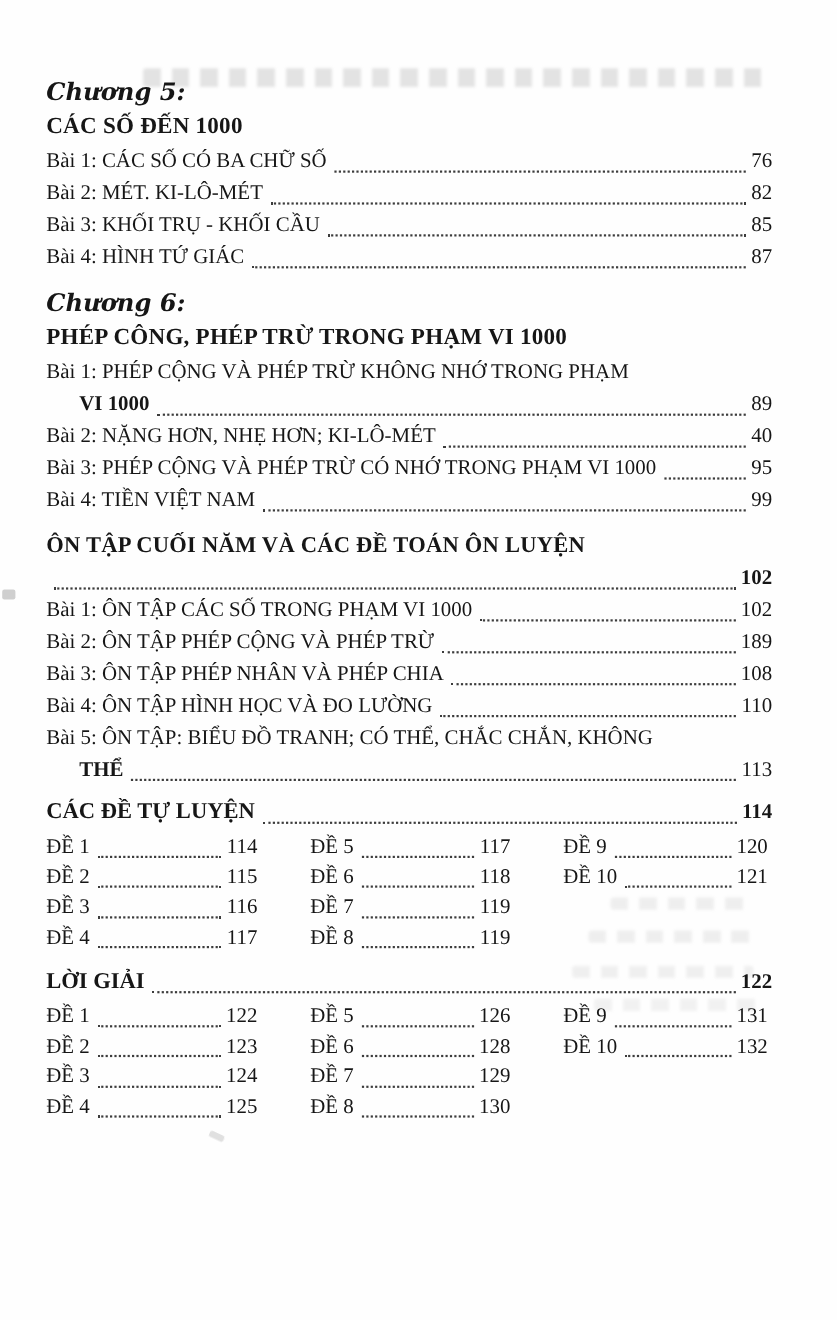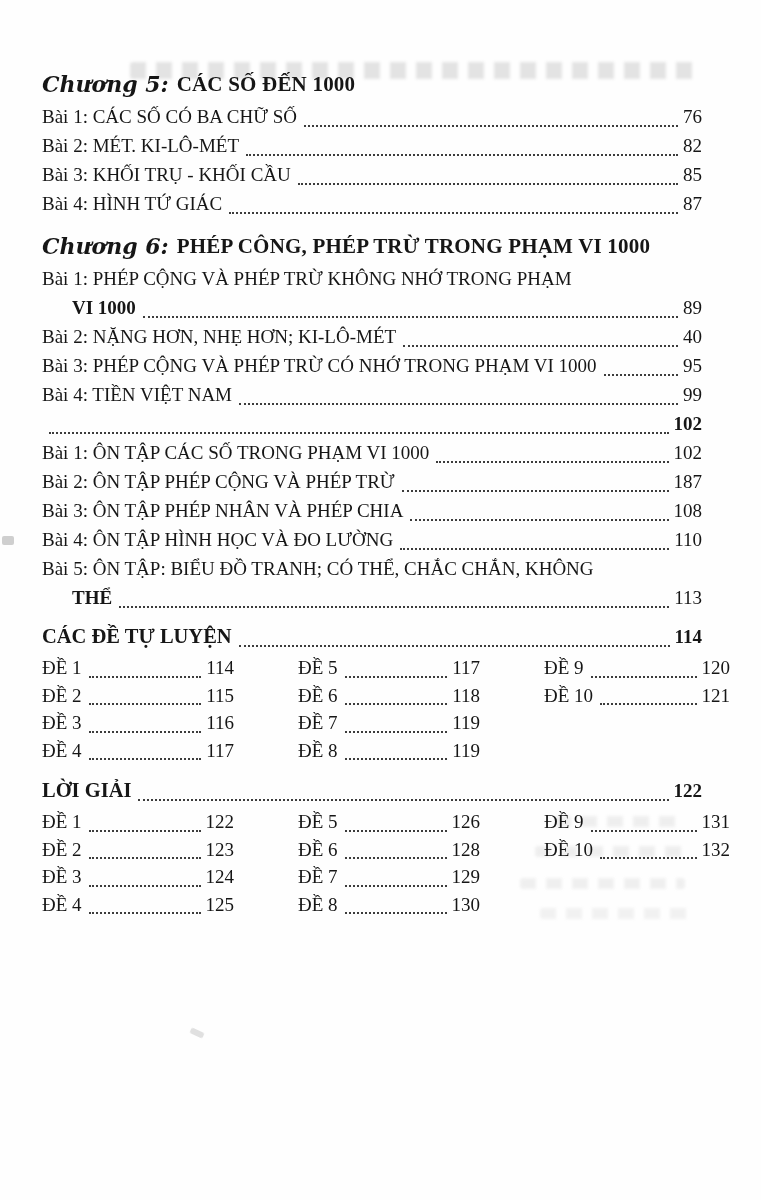--- a/index.html
+++ b/index.html
@@ -13,24 +13,25 @@
     font-family:"Liberation Serif", serif;
     color:#161616;
   }
   .content {
     position:absolute;
     left:42px; top:56px;
     width:660px;
   }
   
   .chapter-heading {
-    display:flex; align-items:flex-end;
+    display:flex; align-items:flex-start;
     margin:13px 0 3px 0;
     line-height:30px;
     white-space:nowrap;
+    flex-direction:column;
   }
   .script {
     font-family:"DejaVu Serif", serif;
     font-style:italic; font-weight:600;
     font-size:22px; margin-right:8px;
   }
   .ctitle { font-weight:bold; font-size:21px; letter-spacing:.2px; }
   .section-heading {
     font-weight:bold; font-size:20.5px;
     line-height:30px; margin-top:12px;
@@ -50,21 +51,21 @@
     margin:0 5px 0 7px;
     border-bottom:2px dotted #3c3c3c;
     transform:translateY(-4px);
   }
   .pnum { flex:0 0 auto; font-size:19px; }
   .noleader { line-height:29px; }
   
   .de-grid {
     display:grid;
     grid-template-columns:192px 182px 186px;
-    column-gap:64px;
+    column-gap:48px;
     margin-top:3px;
   }
   .de-grid .row { line-height:27.5px; font-size:19px; }
   
   .ghost {
     position:absolute;
     filter:blur(1.6px);
     opacity:.38;
     border-radius:3px;
     background:repeating-linear-gradient(90deg,#b9b9b9 0 16px, transparent 16px 26px);
@@ -138,33 +139,34 @@
       <span class="label">Bài 3: PHÉP CỘNG VÀ PHÉP TRỪ CÓ NHỚ TRONG PHẠM VI 1000</span>
       <span class="dots"></span>
       <span class="pnum">95</span>
     </div>
     <div class="row">
       <span class="label">Bài 4: TIỀN VIỆT NAM</span>
       <span class="dots"></span>
       <span class="pnum">99</span>
     </div>
 
+    <div class="section-heading">ÔN TẬP CUỐI NĂM VÀ CÁC ĐỀ TOÁN ÔN LUYỆN</div>
     <div class="row bold">
       <span class="dots"></span>
       <span class="pnum">102</span>
     </div>
     <div class="row">
       <span class="label">Bài 1: ÔN TẬP CÁC SỐ TRONG PHẠM VI 1000</span>
       <span class="dots"></span>
       <span class="pnum">102</span>
     </div>
     <div class="row">
       <span class="label">Bài 2: ÔN TẬP PHÉP CỘNG VÀ PHÉP TRỪ</span>
       <span class="dots"></span>
-      <span class="pnum">187</span>
+      <span class="pnum">189</span>
     </div>
     <div class="row">
       <span class="label">Bài 3: ÔN TẬP PHÉP NHÂN VÀ PHÉP CHIA</span>
       <span class="dots"></span>
       <span class="pnum">108</span>
     </div>
     <div class="row">
       <span class="label">Bài 4: ÔN TẬP HÌNH HỌC VÀ ĐO LƯỜNG</span>
       <span class="dots"></span>
       <span class="pnum">110</span>

